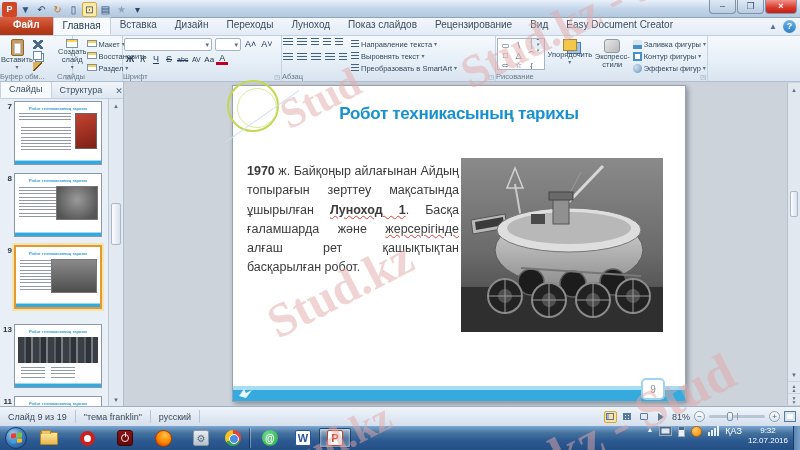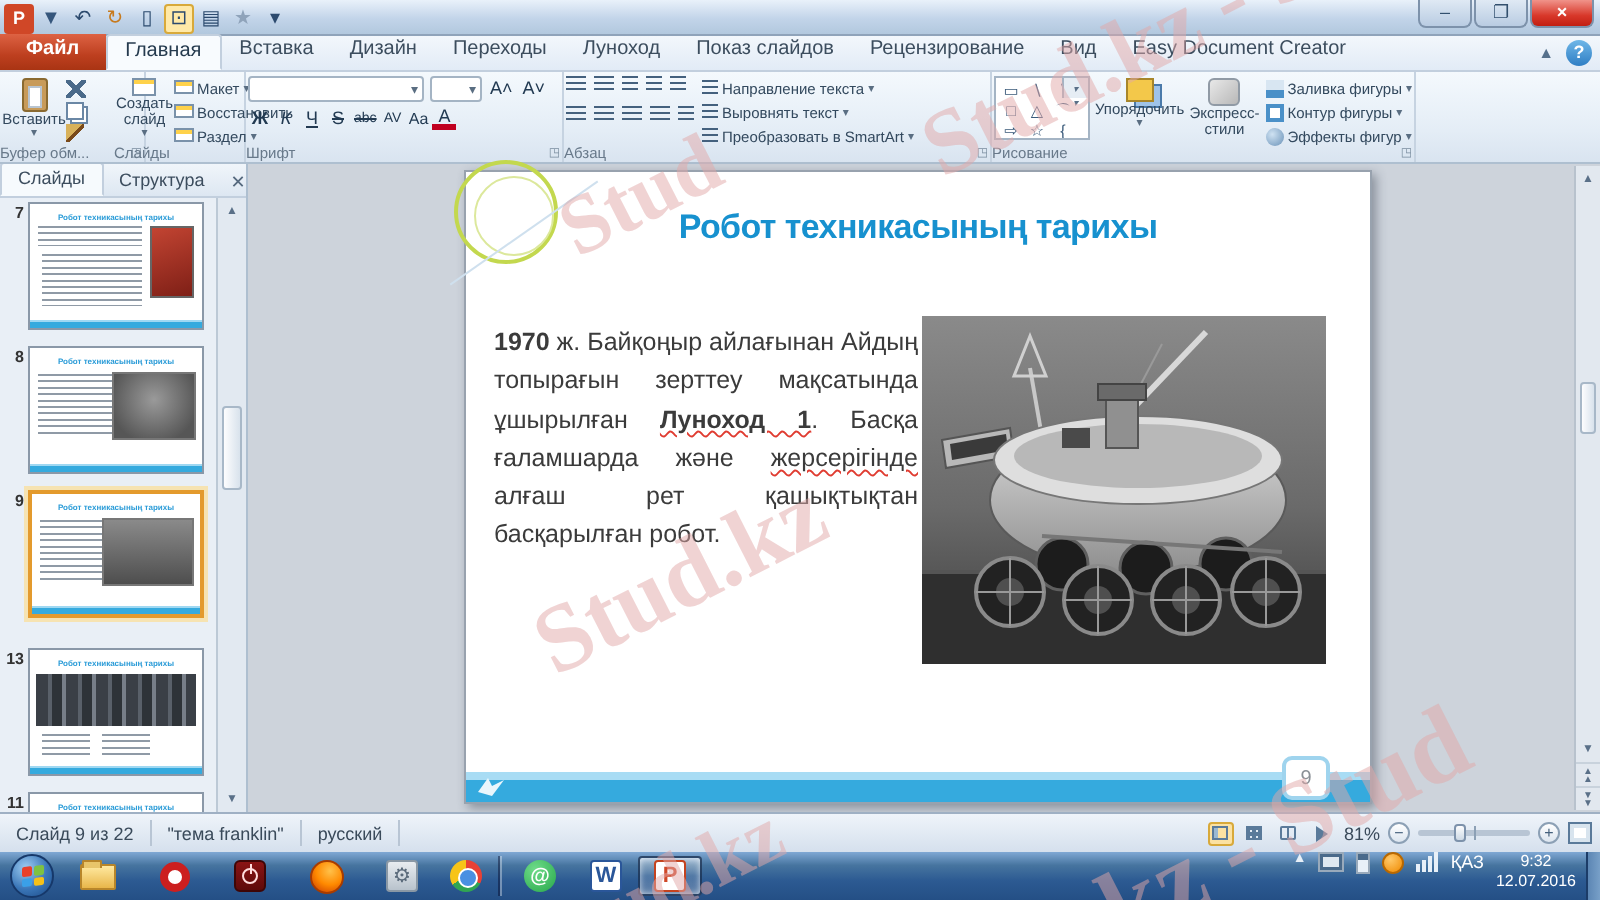--- a/index.html
+++ b/index.html
@@ -509,21 +509,21 @@
           <span>▲</span>
         </div>
       <div class="vs-dbl">
           <span>▼</span>
           <span>▼</span>
         </div>
     </div>
   </div>
 
   <div class="status">
-    <span class="st-item">Слайд 9 из 22</span>
+    <span class="st-item">Слайд 9 из 19</span>
     <span class="st-item">"тема franklin"</span>
     <span class="st-item">русский</span>
     <div class="st-right">
       <span class="view-ic sel">
           <span class="vi-norm"></span>
         </span>
       <span class="view-ic">
           <span class="vi-grid"></span>
         </span>
       <span class="view-ic">

